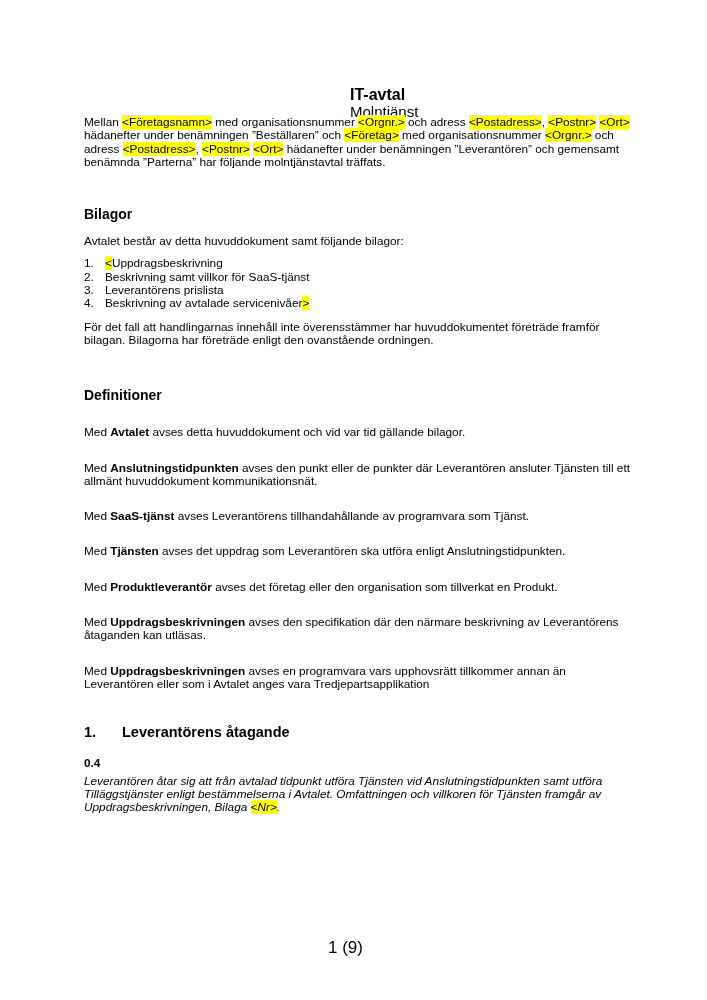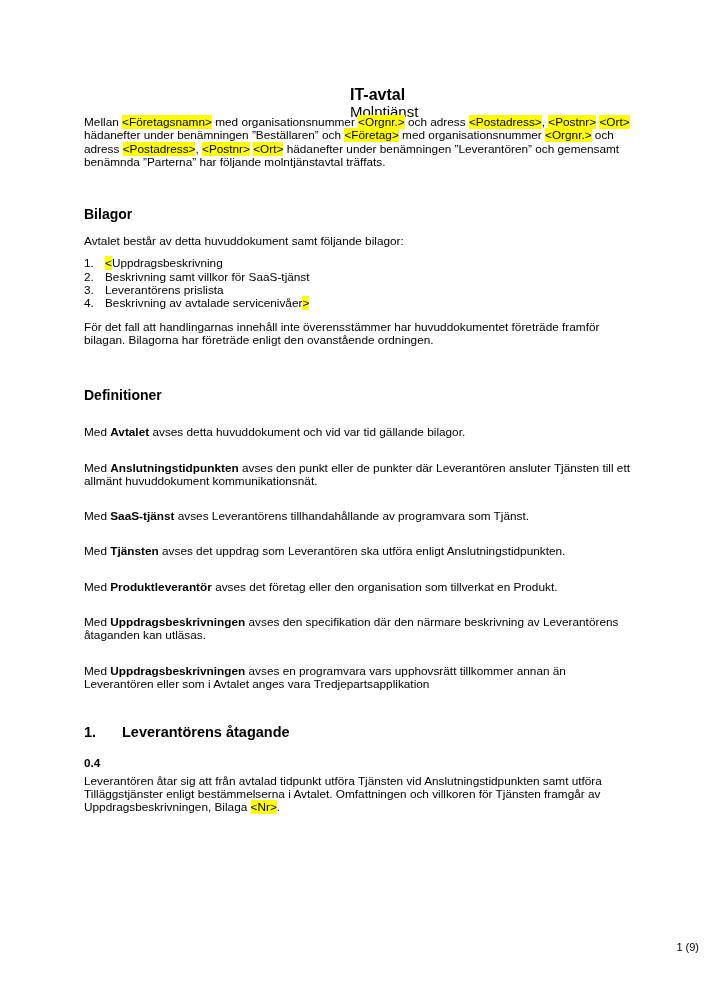--- a/index.html
+++ b/index.html
@@ -30,28 +30,28 @@
   .list-row { display: flex; }
   .list-num { width: 21px; flex: 0 0 21px; }
   .note { margin-top: 10px; }
   .h-definitioner { margin-top: 40px; }
   .def { margin-top: 22px; }
 
   .h-section { display: flex; font-size: 14.5px; font-weight: bold; line-height: 18px; margin-top: 32px; }
   .h-section .num { width: 38px; flex: 0 0 38px; }
   .h-sub { display: flex; font-weight: bold; margin-top: 16px; }
   .h-sub .num { width: 41px; flex: 0 0 41px; }
-  .sub-body { margin-top: 4px; }
+  .sub-body { margin-top: 4px; font-style: italic; }
 
   .hl { background: var(--hl, #ffff00); }
   .b { font-weight: bold; }
 
   .footer {
-    position: absolute; left: 0; right: 8px; top: 941px;
-    text-align: right; font-size: 11px; line-height: 13px;
+    position: absolute; left: 0; right: 16px; top: 941px;
+    text-align: center; font-size: 17px; line-height: 13px;
   }
 </style>
 </head>
 <body>
 
 <div class="page" style="color: rgb(0, 0, 0);">
 
   <div class="title-block">
     <div class="doc-title">IT-avtal</div>
     <div class="doc-subtitle">Molntjänst</div>

